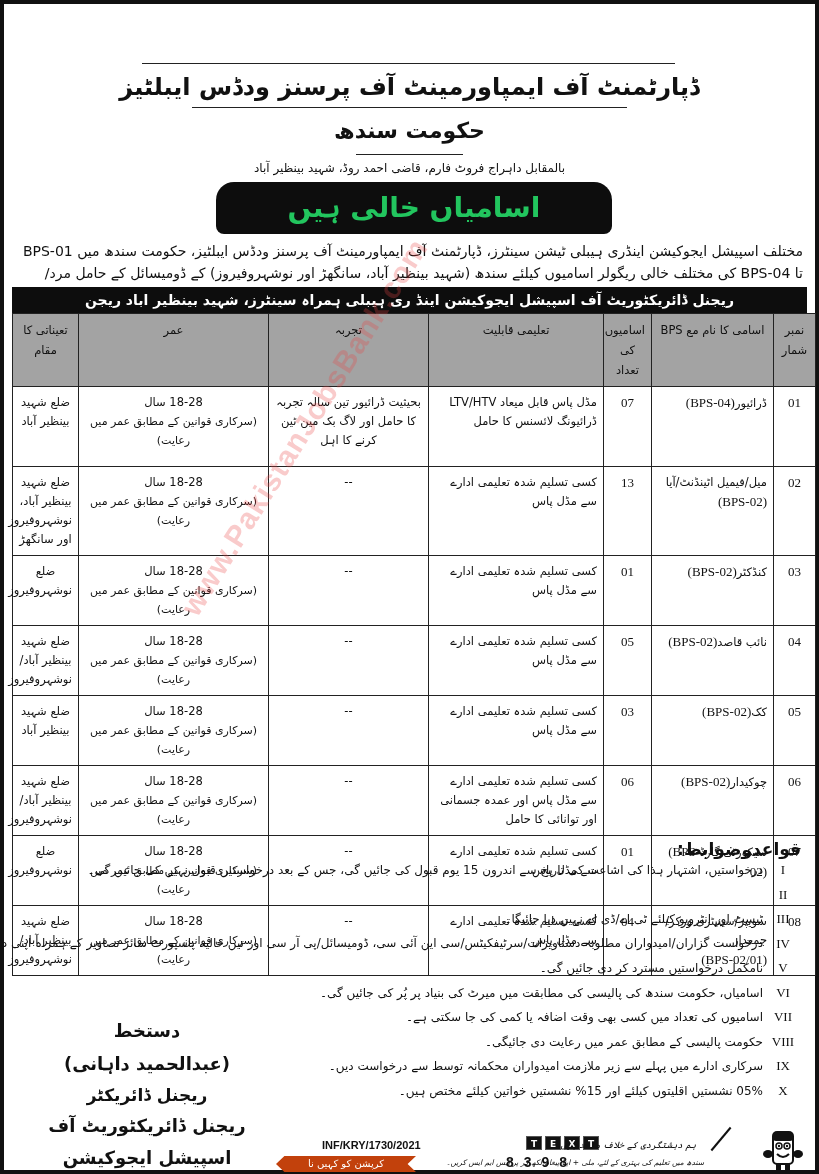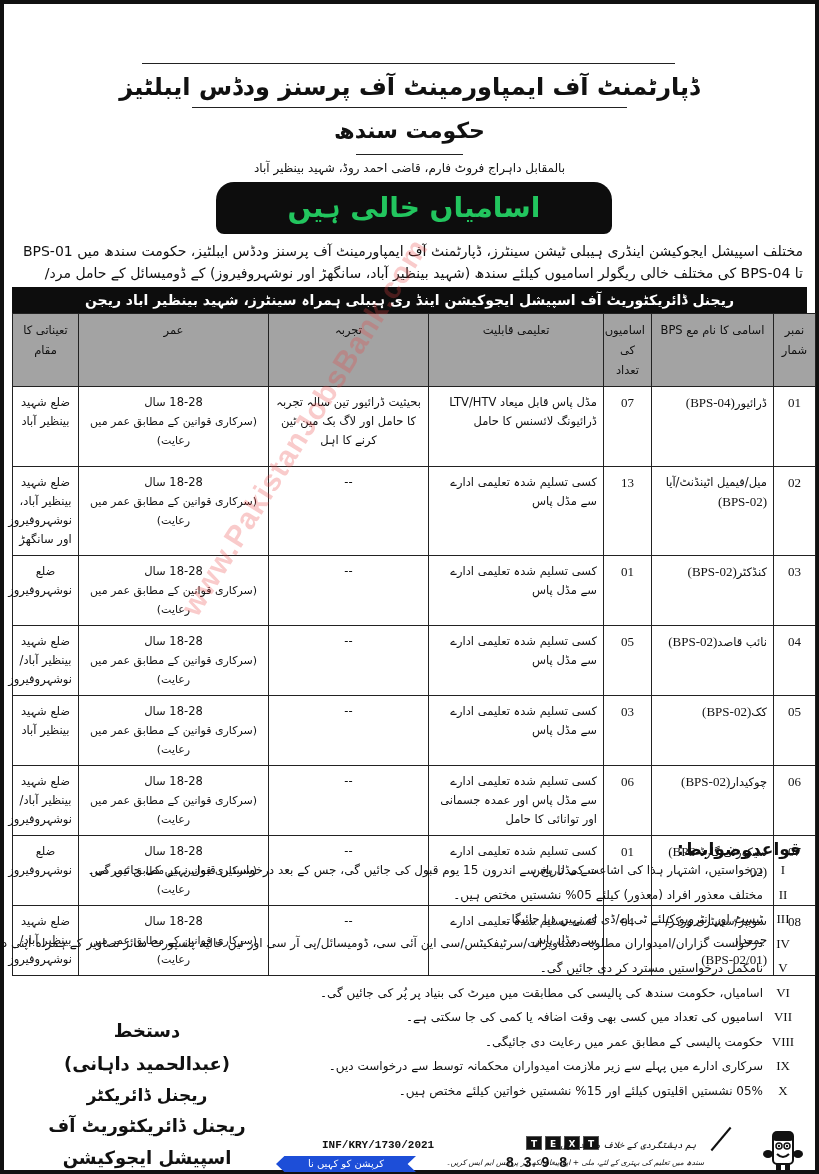--- a/index.html
+++ b/index.html
@@ -59,23 +59,23 @@
   .rule-num { width: 40px; text-align: center; font-family: "Liberation Serif", serif; font-size: 13px; flex: none; }
   .rule-text { flex: 1; text-align: right; font-size: 12px; white-space: nowrap; }
   .rule-item.wide { position: relative; }
   .rule-item.wide .rule-text { position: absolute; right: 40px; width: 790px; }
   .sign { position: absolute; left: 8px; top: 975px; width: 270px; text-align: center; font-weight: bold; }
   .sign .s1 { font-size: 18px; line-height: 34px; margin-top: 35px; }
   .sign .s2 { font-size: 18px; line-height: 32px; }
   .sign .s3 { font-size: 17px; line-height: 30px; }
   .sign .s4 { font-size: 18px; line-height: 32px; }
   .sign .s5 { font-size: 18px; line-height: 32px; }
-  .ref { position: absolute; left: 318px; top: 1135px; font-family: Liberation Mono, monospace; font-weight: bold; font-size: 11px; }
+  .ref { position: absolute; left: 318px; top: 1135px; font-family: Liberation Sans, sans-serif; font-weight: bold; font-size: 11px; }
   .slogan {
-    position: absolute; left: 272px; top: 1152px; width: 140px; height: 16px; background: #1d4ed8; color: #fff;
+    position: absolute; left: 272px; top: 1152px; width: 140px; height: 16px; background: #c2410c; color: #fff;
     font-size: 10px; line-height: 16px; text-align: center; clip-path: polygon(6% 0, 100% 0, 94% 50%, 100% 100%, 6% 100%, 0 50%);
   }
   .sms-box { position: absolute; left: 412px; top: 1128px; width: 340px; height: 40px; }
   .sms-line1 { position: absolute; right: 60px; top: 8px; font-size: 9px; font-style: italic; }
   .sms-text { position: absolute; left: 110px; top: 4px; display: flex; gap: 3px; }
   .sms-text span { display: inline-block; width: 16px; height: 14px; background: #111; color: #fff; font-size: 9px; font-weight: bold; text-align: center; line-height: 14px; border: 1px solid #555; }
   .sms-num { position: absolute; left: 90px; top: 22px; font-family: "Liberation Sans", sans-serif; font-weight: bold; font-size: 14px; letter-spacing: 10px; }
   .sms-line2 { position: absolute; right: 52px; top: 26px; font-size: 7.5px; font-style: italic; }
   .mascot { position: absolute; right: 10px; top: 1124px; width: 44px; height: 44px; }
   .slash { position: absolute; left: 716px; top: 1120px; width: 2px; height: 30px; background: #111; transform: rotate(40deg); }
@@ -189,21 +189,20 @@
   <div class="watermark">www.PakistanJobsBank.com</div>
 
   <div class="rules-title urdu">قواعدوضوابط:</div>
   <div class="rules">
     <div class="rule-item">
         <span class="rule-num">I</span>
         <span class="rule-text urdu">درخواستیں، اشتہار ہذا کی اشاعت کی تاریخ سے اندرون 15 یوم قبول کی جائیں گی، جس کے بعد درخواستیں قبول نہیں کی جائیں گی۔</span>
       </div>
     <div class="rule-item">
         <span class="rule-num">II</span>
-        <span class="rule-text urdu">مختلف معذور افراد (معذور) کیلئے 05% نشستیں مختص ہیں۔</span>
       </div>
     <div class="rule-item">
         <span class="rule-num">III</span>
         <span class="rule-text urdu">ٹیسٹ اور انٹرویو کیلئے ٹی اے/ڈی اے نہیں دیا جائیگا۔</span>
       </div>
     <div class="rule-item wide">
         <span class="rule-num">IV</span>
         <span class="rule-text urdu">درخواست گزاران/امیدواران مطلوبہ دستاویزات/سرٹیفکیٹس/سی این آئی سی، ڈومیسائل/پی آر سی اور تین حالیہ پاسپورٹ سائز تصاویر کے ہمراہ اپنی درخواستیں زیر دستخطی کو ارسال کریں۔</span>
       </div>
     <div class="rule-item">

